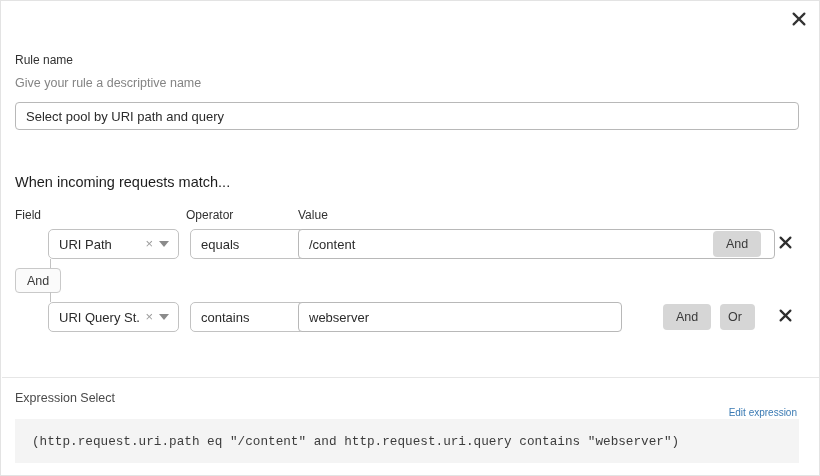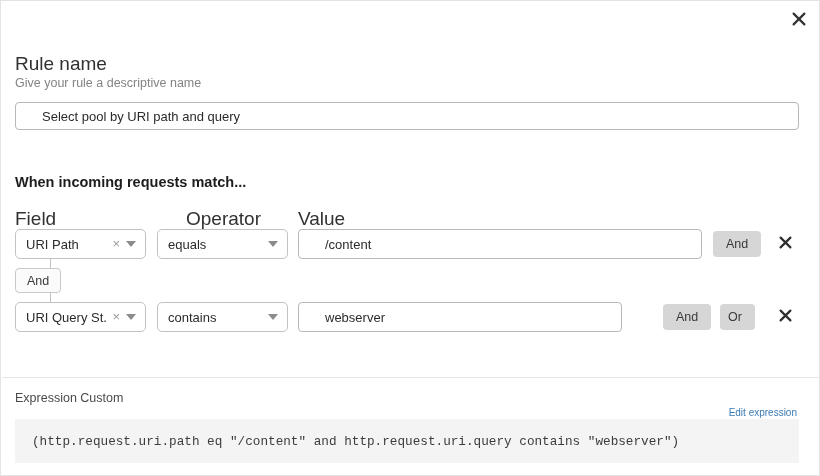--- a/index.html
+++ b/index.html
@@ -43,59 +43,59 @@
     justify-content: center;
     cursor: pointer;
     background: transparent;
     border: none;
   }
   .close-btn svg { display: block; }
 
   
   .field-label {
     position: absolute;
-    font-size: 19px;
+    font-size: 12px;
     color: #313131;
   }
   .field-sublabel {
     position: absolute;
     font-size: 12.5px;
     color: #848484;
   }
 
   #rule-name-label { left: 14px; top: 52px; }
   #rule-name-hint  { left: 14px; top: 75px; }
 
   .text-input {
     position: absolute;
     height: 28px;
     background: #ffffff;
     border: 1px solid #b8b8b8;
     border-radius: 4px;
     font-family: "Liberation Sans", sans-serif;
     font-size: 13px;
     color: #2b2b2b;
-    padding: 0 26px;
+    padding: 0 10px;
     outline: none;
   }
   .text-input::placeholder { color: #9a9a9a; }
 
   #rule-name-input {
     left: 14px;
     top: 101px;
     width: 784px;
   }
 
   
   #match-heading {
     position: absolute;
     left: 14px;
     top: 173px;
     font-size: 14.5px;
-    font-weight: bold;
+    font-weight: normal;
     color: #1d1d1d;
   }
 
   
   #col-field    { left: 14px;  top: 207px; text-align: center; }
   #col-operator { left: 156px; top: 207px; margin-left: 29px; }
   #col-value    { left: 297px; top: 207px; }
 
   
   .cond-row { position: absolute; left: 0; width: 820px; height: 30px; }
@@ -105,20 +105,21 @@
   .select-box {
     position: absolute;
     height: 30px;
     background: #ffffff;
     border: 1px solid #c2c2c2;
     border-radius: 5px;
     display: flex;
     align-items: center;
     padding: 0 7px 0 10px;
     cursor: pointer;
+    margin-left: 33px;
   }
   .select-text {
     flex: 1 1 auto;
     font-size: 13px;
     color: #2b2b2b;
     white-space: nowrap;
     overflow: hidden;
   }
   .select-clear {
     flex: 0 0 auto;
@@ -135,21 +136,21 @@
     border-left: 5px solid transparent;
     border-right: 5px solid transparent;
     border-top: 6px solid #8b8b8b;
     margin-right: 2px;
   }
 
   .sel-field    { left: 14px;  width: 131px; }
   .sel-operator { left: 156px; width: 131px; }
 
   .val-input { top: 0; height: 30px; }
-  #val-input-0 { left: 297px; width: 404px; }
+  #val-input-0 { left: 297px; width: 477px; }
   #val-input-1 { left: 297px; width: 324px; }
 
   .logic-btn {
     position: absolute;
     height: 26px;
     top: 2px;
     background: #d6d6d6;
     border: none;
     border-radius: 4px;
     font-family: "Liberation Sans", sans-serif;
@@ -326,17 +327,17 @@
     <button class="row-remove" id="remove-btn-1">
       <span>
         <svg width="13" height="13" viewBox="0 0 13 13">
           <path d="M1.6 1.6 L11.4 11.4 M11.4 1.6 L1.6 11.4" stroke="#2e2e2e" stroke-width="2.2" stroke-linecap="round"></path>
         </svg>
       </span>
     </button>
   </div>
 
   <div id="preview-divider"></div>
-  <div id="preview-label">Expression Custom</div>
+  <div id="preview-label">Expression Select</div>
   <a id="edit-expression-link">Edit expression</a>
   <div id="expression-code">(http.request.uri.path eq "/content" and http.request.uri.query contains "webserver")</div>
 
 </div>
 
 </body></html>

